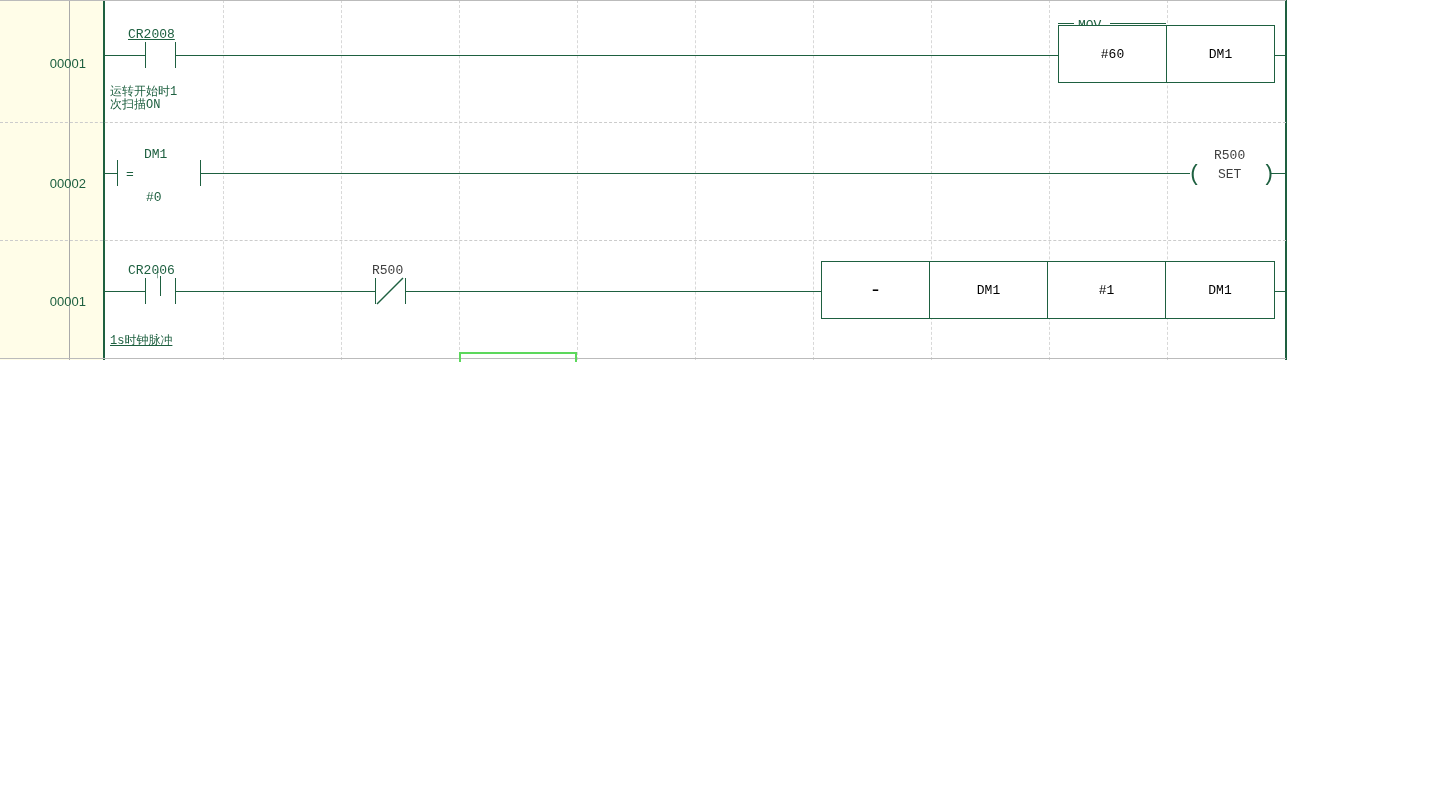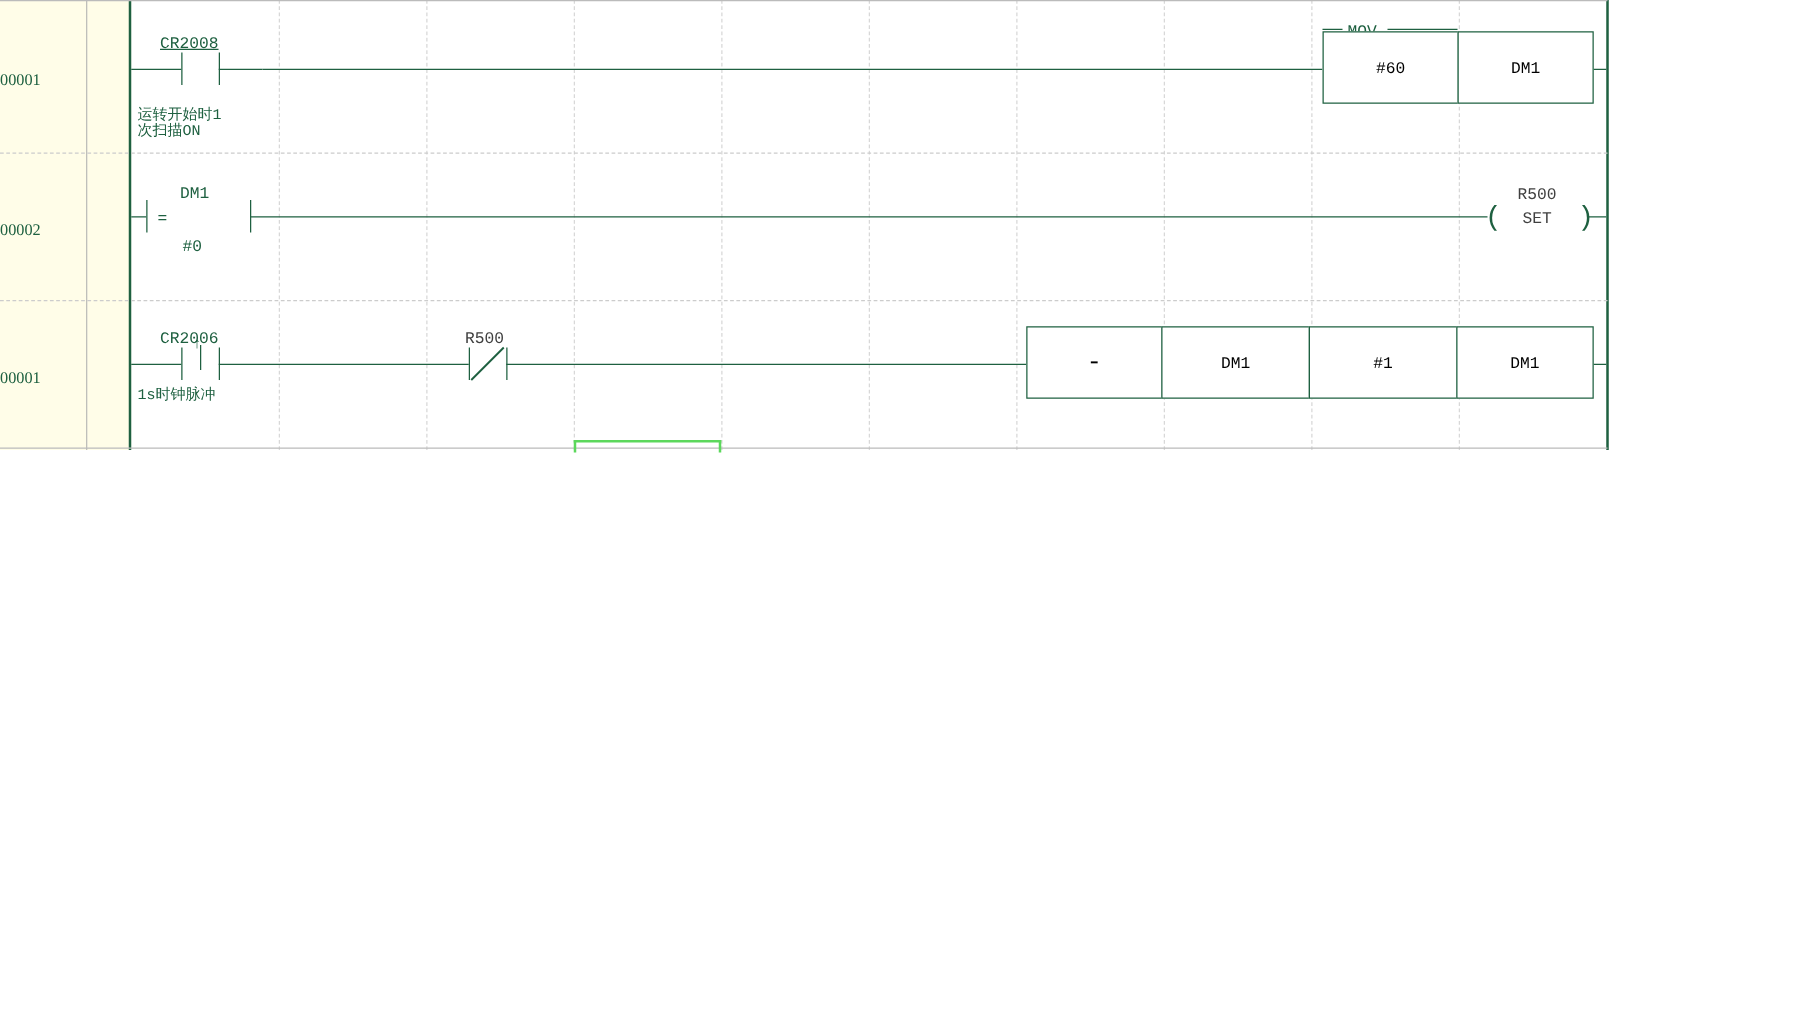--- a/index.html
+++ b/index.html
@@ -19,23 +19,23 @@
   position: absolute;
   left: 0; top: 0;
   width: 70px;
   background: #fffde8;
   border-right: 1px solid #aaa;
 }
 .rung-num {
   position: absolute;
   left: 0;
   width: 86px;
-  text-align: left;
+  text-align: right;
   color: #1e6040;
-  font-family: Liberation Serif, serif;
+  font-family: Liberation Sans, sans-serif;
 }
 
 .margin-col {
   position: absolute;
   left: 70px; top: 0;
   width: 35px;
   background: #fffde8;
   border-right: 2px solid #1e6040;
 }
 
@@ -176,21 +176,21 @@
   <div class="wire" style="left:1270px; top:173px; width:15px;"></div>
 
   <div class="wire" style="left:105px; top:291px; width:40px;"></div>
 
   <div class="cv" style="left:145px; top:278px; height:26px;"></div>
   <div class="cv" style="left:175px; top:278px; height:26px;"></div>
 
   <div class="cv" style="left:160px; top:276px; height:20px;"></div>
   <div class="lbl" style="left:154px; top:268px; font-size:12px;">↑</div>
   <div class="lbl" style="left:128px; top:263px;">CR2006</div>
-  <div class="lbl" style="left:110px; top:307px; font-size:12px;">1s时钟脉冲</div>
+  <div class="lbl" style="left:110px; top:332px; font-size:12px;text-decoration:underline;">1s时钟脉冲</div>
   <div class="wire" style="left:175px; top:291px; width:200px;"></div>
 
   <div class="cv" style="left:375px; top:278px; height:26px;"></div>
   <div class="cv" style="left:405px; top:278px; height:26px;"></div>
   <svg style="position:absolute; left:373px; top:274px;" width="34" height="34">
     <line x1="4" y1="30" x2="30" y2="4" stroke="#1e6040" stroke-width="1.5"></line>
   </svg>
   <div class="lbl teal" style="left:372px; top:263px;">R500</div>
   <div class="wire" style="left:405px; top:291px; width:416px;"></div>
 

